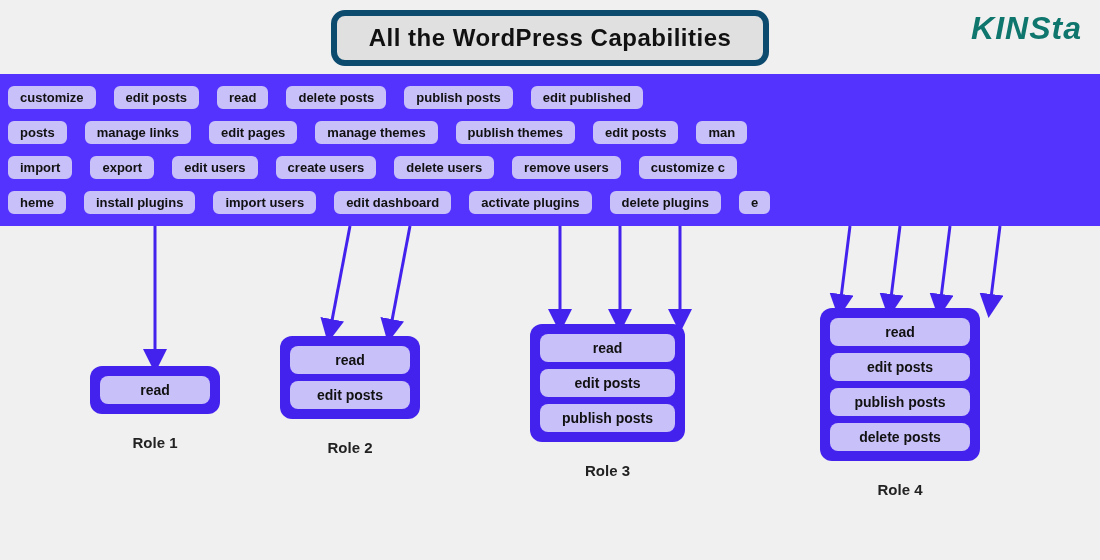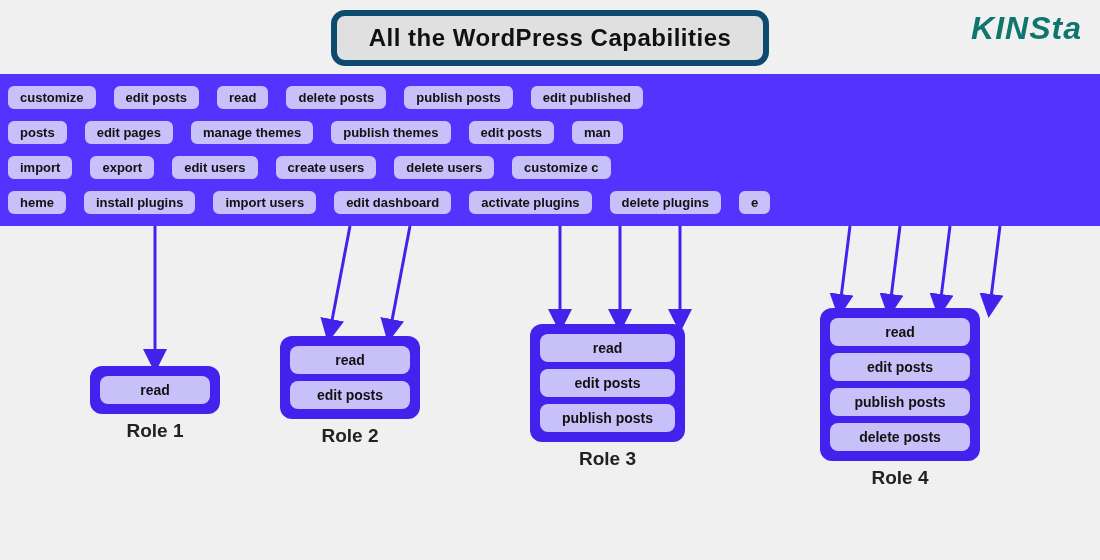--- a/index.html
+++ b/index.html
@@ -113,24 +113,24 @@
       border-radius: 8px;
       padding: 6px 18px;
       font-size: 14px;
       font-weight: 700;
       color: #111;
       text-align: center;
       white-space: nowrap;
     }
 
     .role-label {
-      font-size: 19px;
+      font-size: 15px;
       font-weight: 900;
       color: #222;
-      margin-top: 6px;
+      margin-top: 20px;
       text-align: center;
     }
   </style>
 </head>
 <body>
 
 <div id="header">
   <div id="title-box">All the WordPress Capabilities</div>
   <div id="kinsta-logo">KINSta</div>
 </div>
@@ -139,32 +139,34 @@
   <div class="cap-row">
     <div class="cap-pill">customize</div>
     <div class="cap-pill">edit posts</div>
     <div class="cap-pill">read</div>
     <div class="cap-pill">delete posts</div>
     <div class="cap-pill">publish posts</div>
     <div class="cap-pill">edit published</div>
   </div>
   <div class="cap-row">
     <div class="cap-pill">posts</div>
+    <div class="cap-pill">manage links</div>
     <div class="cap-pill">edit pages</div>
     <div class="cap-pill">manage themes</div>
     <div class="cap-pill">publish themes</div>
     <div class="cap-pill">edit posts</div>
     <div class="cap-pill">man</div>
   </div>
   <div class="cap-row">
     <div class="cap-pill">import</div>
     <div class="cap-pill">export</div>
     <div class="cap-pill">edit users</div>
     <div class="cap-pill">create users</div>
     <div class="cap-pill">delete users</div>
+    <div class="cap-pill">remove users</div>
     <div class="cap-pill">customize c</div>
   </div>
   <div class="cap-row">
     <div class="cap-pill">heme</div>
     <div class="cap-pill">install plugins</div>
     <div class="cap-pill">import users</div>
     <div class="cap-pill">edit dashboard</div>
     <div class="cap-pill">activate plugins</div>
     <div class="cap-pill">delete plugins</div>
     <div class="cap-pill">e</div>

